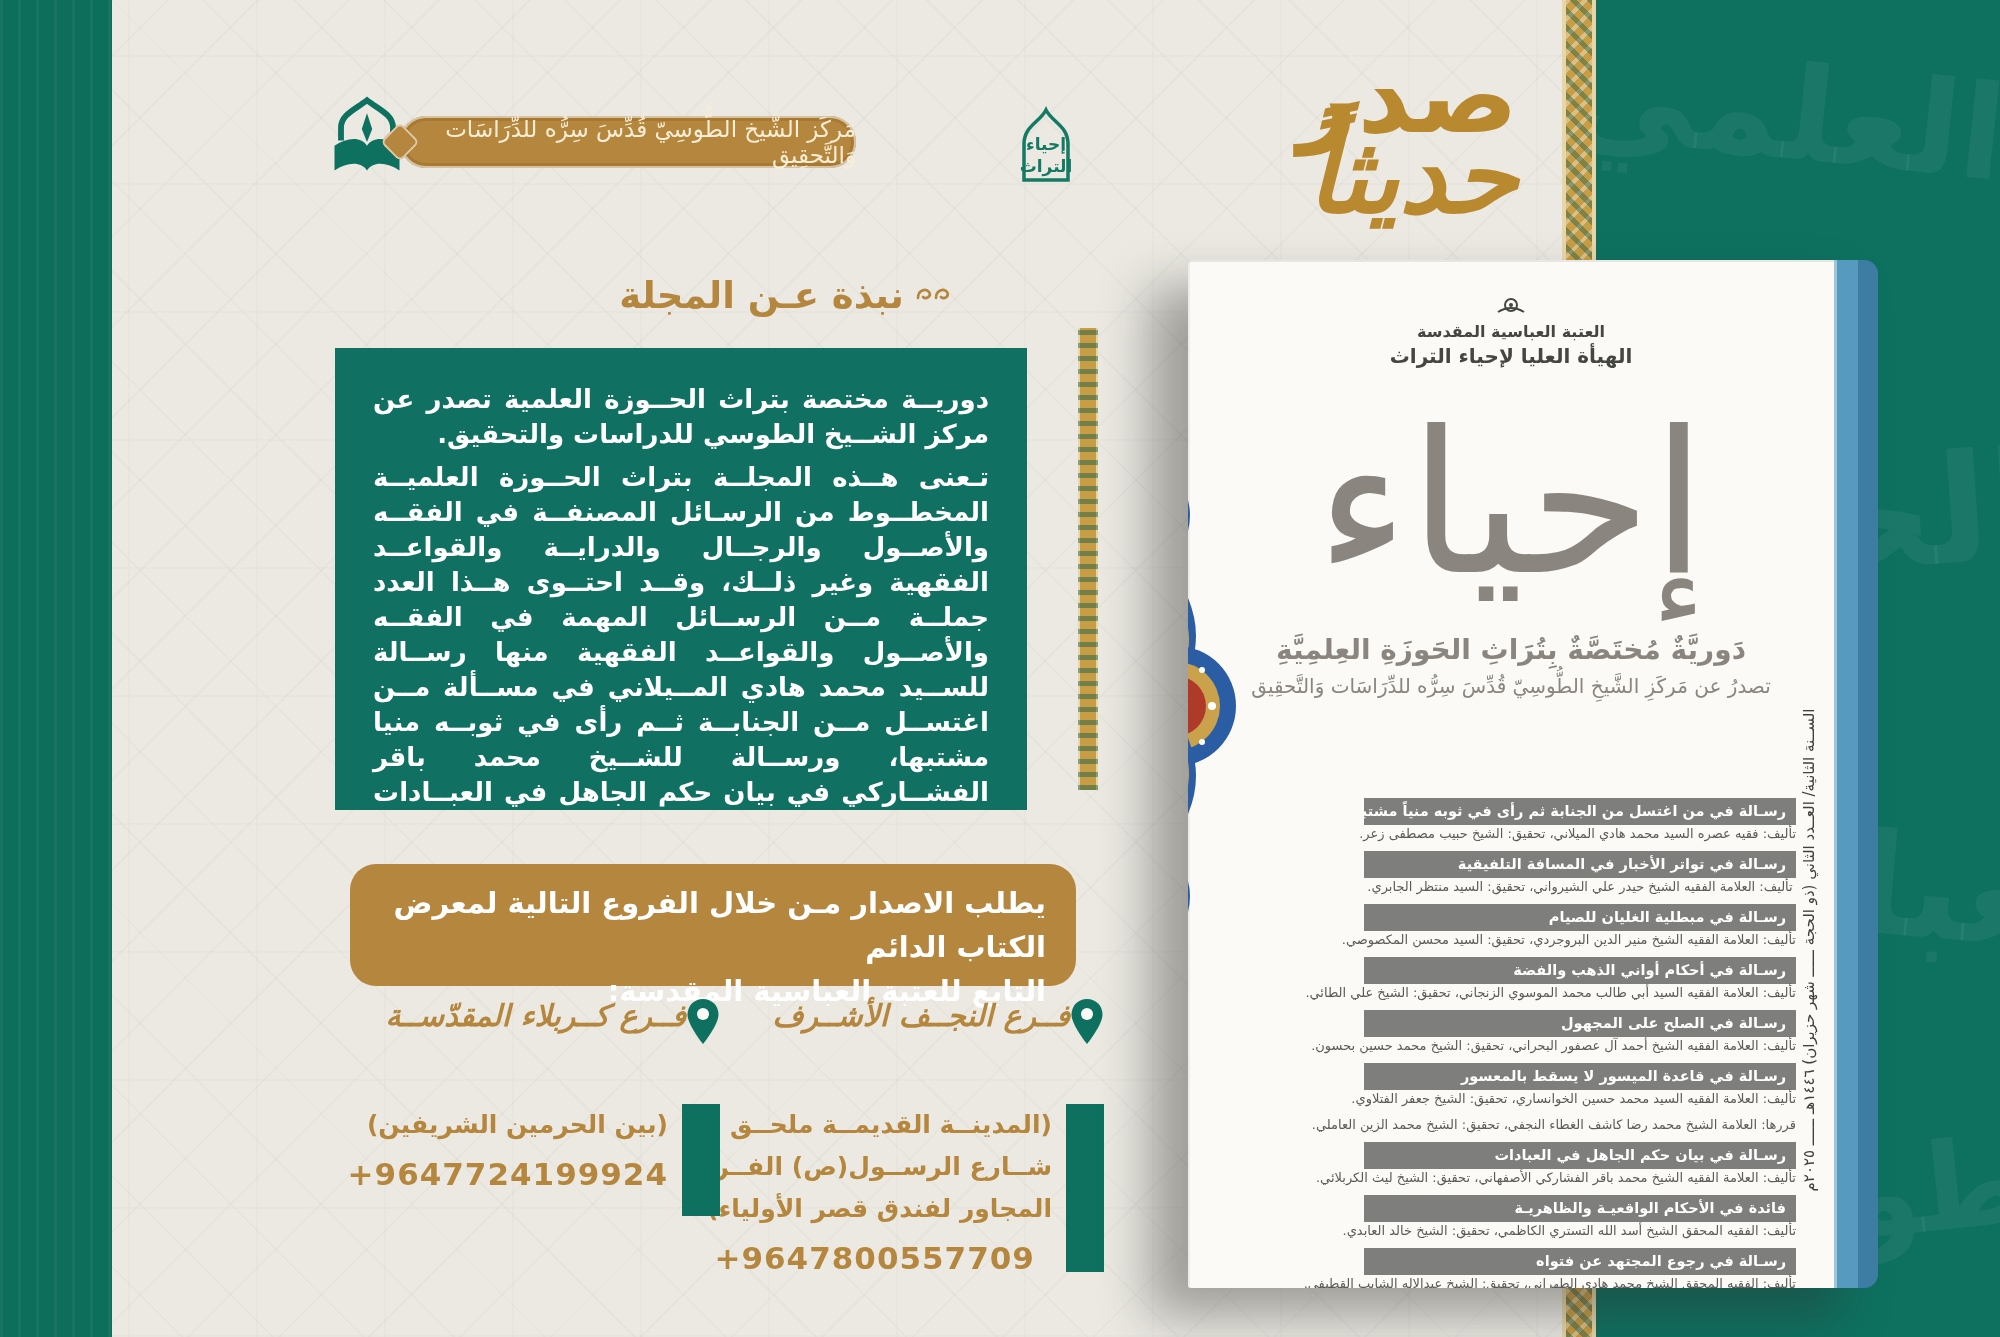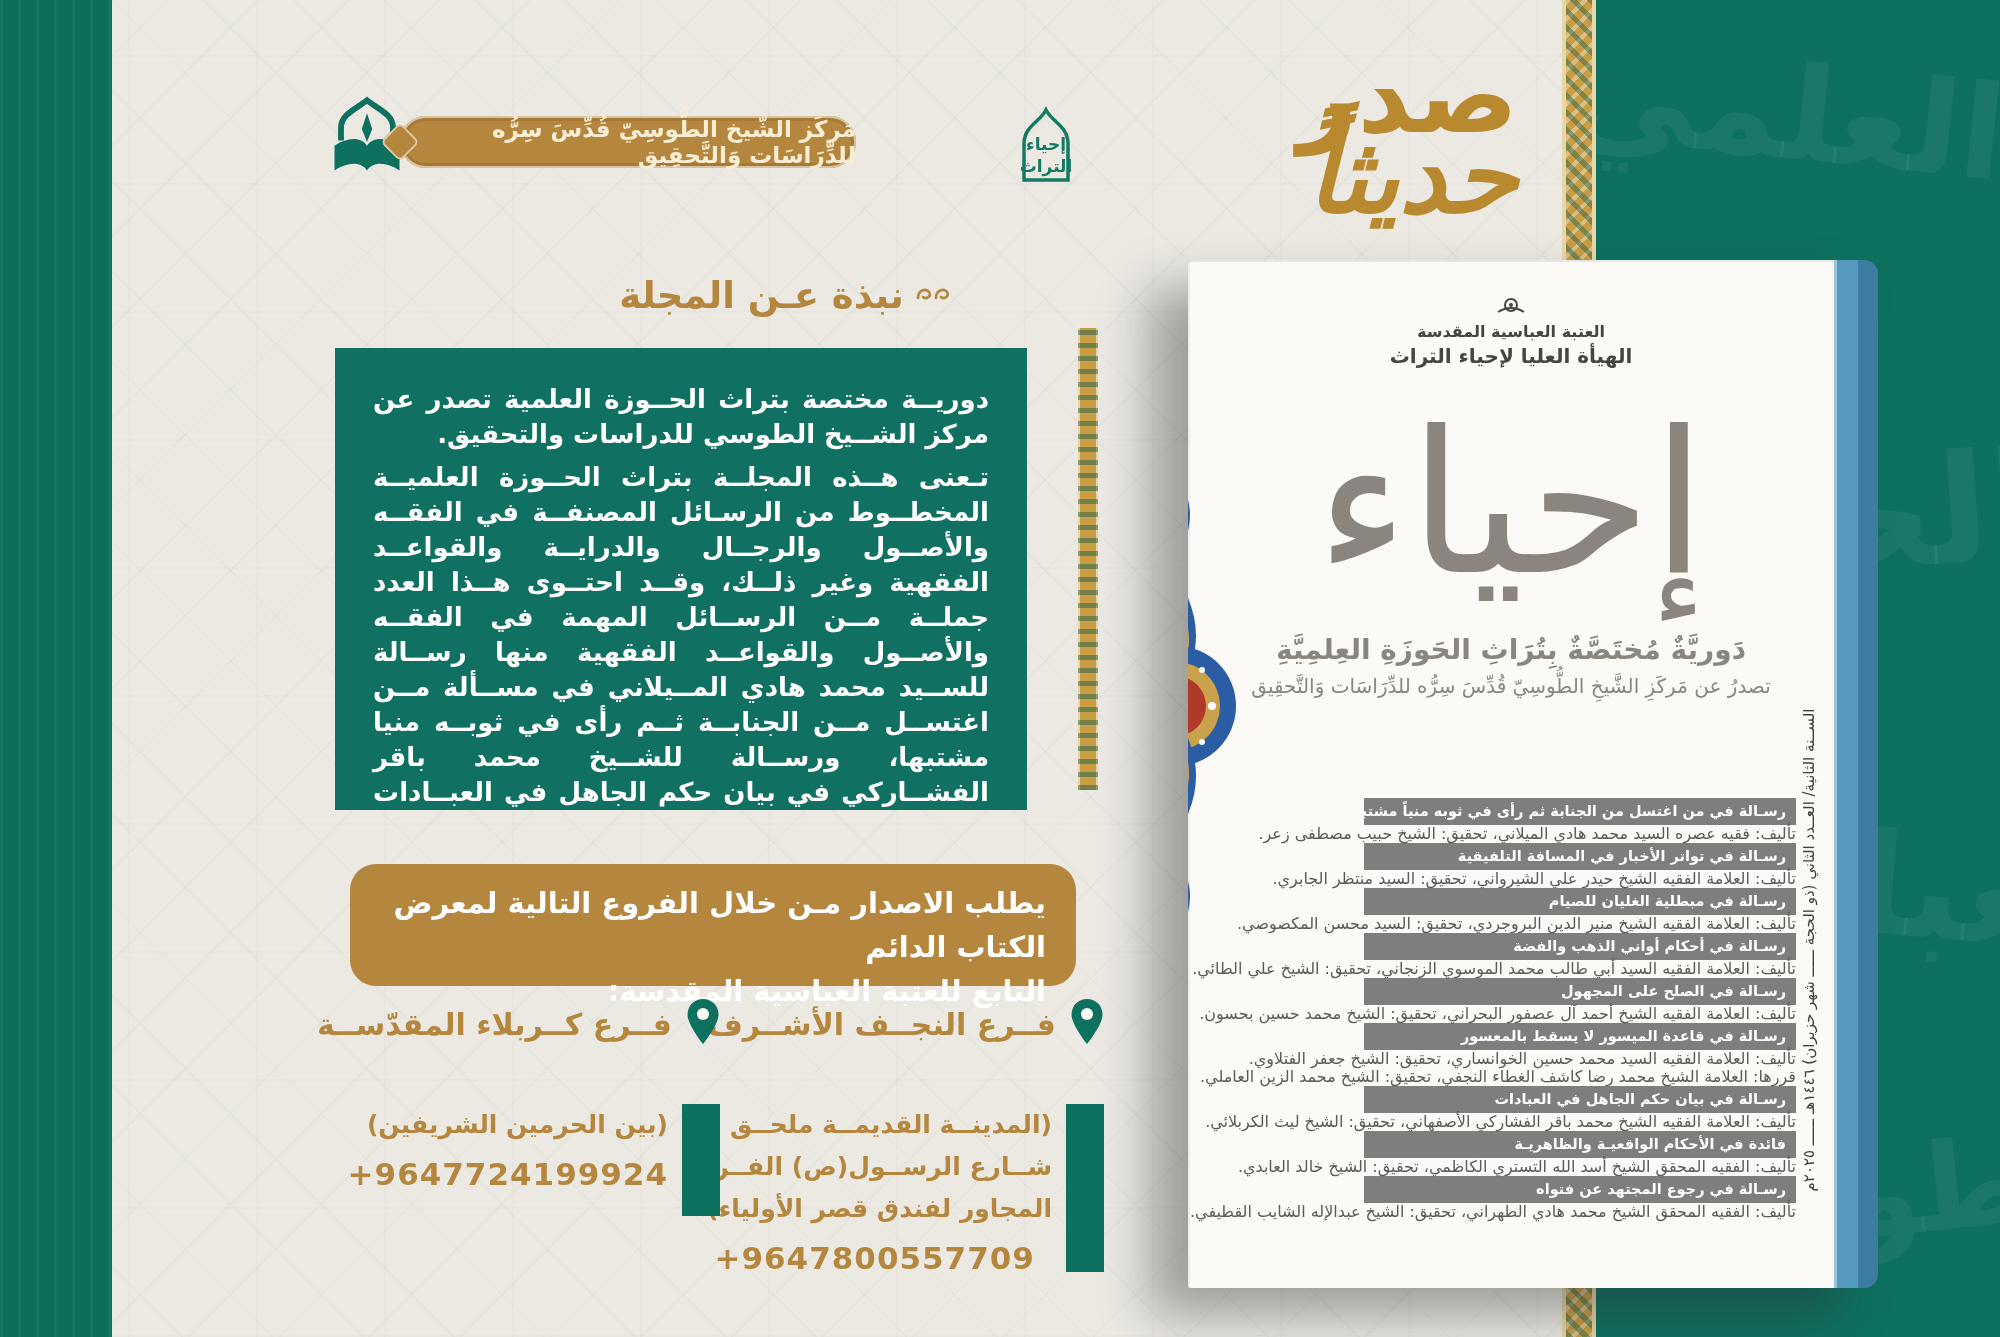--- a/index.html
+++ b/index.html
@@ -34,21 +34,21 @@
   .right-panel{
     position:absolute;left:1596px;top:0;width:404px;height:100%;
     background:#0e7160;overflow:hidden;
   }
   .panel-ghost{position:absolute;color:rgba(255,255,255,.055);font-weight:bold;white-space:nowrap;}
   
   .logo{position:absolute;left:328px;top:96px;width:78px;height:84px;}
   .center-pill{
     position:absolute;left:400px;top:116px;width:456px;height:52px;border-radius:28px;
     background:#b5873e;display:flex;align-items:center;justify-content:center;
-    color:#f8eed6;font-size:23px;font-weight:bold;
+    color:#f8eed6;font-size:23px;font-weight:normal;
     box-shadow:inset 0 0 0 2px rgba(255,255,255,.55), inset 0 0 0 5px rgba(140,95,30,.35);
   }
   .center-pill::before{content:"";position:absolute;left:-14px;top:12px;width:28px;height:28px;
     background:#b5873e;transform:rotate(45deg);border-radius:6px;
     box-shadow:inset 0 0 0 2px rgba(255,255,255,.55);}
   .seal{position:absolute;left:1012px;top:106px;width:68px;height:96px;}
   .published{
     position:absolute;left:1196px;top:44px;width:322px;height:205px;
     color:#b9892f;font-weight:bold;line-height:1;
   }
@@ -76,21 +76,21 @@
   
   .order-banner{
     position:absolute;left:350px;top:864px;width:726px;height:122px;box-sizing:border-box;
     background:#b5873e;border-radius:26px;color:#fff;font-weight:bold;
     font-size:29px;line-height:44px;padding:17px 30px 16px 26px;text-align:right;
   }
   
   .branch{position:absolute;}
   .branch-najaf{left:762px;top:998px;width:342px;}
   .branch-karbala{left:348px;top:998px;width:372px;}
-  .branch-header{display:flex;direction:rtl;align-items:center;justify-content:flex-start;gap:14px;}
+  .branch-header{display:flex;direction:rtl;align-items:flex-start;justify-content:flex-start;font-style:italic;}
   .branch-name{color:#b5873e;font-size:30px;font-weight:bold;white-space:nowrap;}
   .branch-addr{display:flex;direction:rtl;gap:14px;margin-top:54px;justify-content:flex-start;}
   .branch-bar{flex:0 0 38px;background:#0e7160;}
   .bar-najaf{height:168px;}
   .bar-karbala{height:112px;}
   .addr-lines{color:#b5873e;font-size:25px;font-weight:bold;line-height:42px;text-align:right;white-space:nowrap;}
   .phone{direction:ltr;color:#b5873e;font-size:31px;font-weight:bold;letter-spacing:1px;margin-top:10px;text-align:center;}
   
   .book{
     position:absolute;left:1188px;top:260px;width:690px;height:1028px;
@@ -115,21 +115,21 @@
   }
   .cover-sub1{text-align:center;font-size:28px;font-weight:bold;color:#8a857e;margin-top:2px;}
   .cover-sub2{text-align:center;font-size:20px;color:#8a857e;margin-top:8px;}
   .entries{position:absolute;right:38px;top:538px;width:432px;}
   .entry-bar{
     background:#7e7e7c;color:#fff;height:27px;line-height:27px;
     font-size:14.5px;font-weight:bold;padding:0 10px;box-sizing:border-box;
     text-align:right;white-space:nowrap;overflow:hidden;
   }
   .entry-sub{
-    height:18px;line-height:17.5px;font-size:16px;color:#5a5a57;
+    height:26px;line-height:17.5px;font-size:13px;color:#5a5a57;
     text-align:center;white-space:nowrap;
   }
   .cover-ornament{position:absolute;left:-62px;top:196px;}
   .issue-vertical{
     position:absolute;left:322px;top:680px;width:600px;height:20px;
     transform:rotate(-90deg);font-size:15px;color:#3f3f3d;
     text-align:center;white-space:nowrap;
   }
 </style>
 </head>

